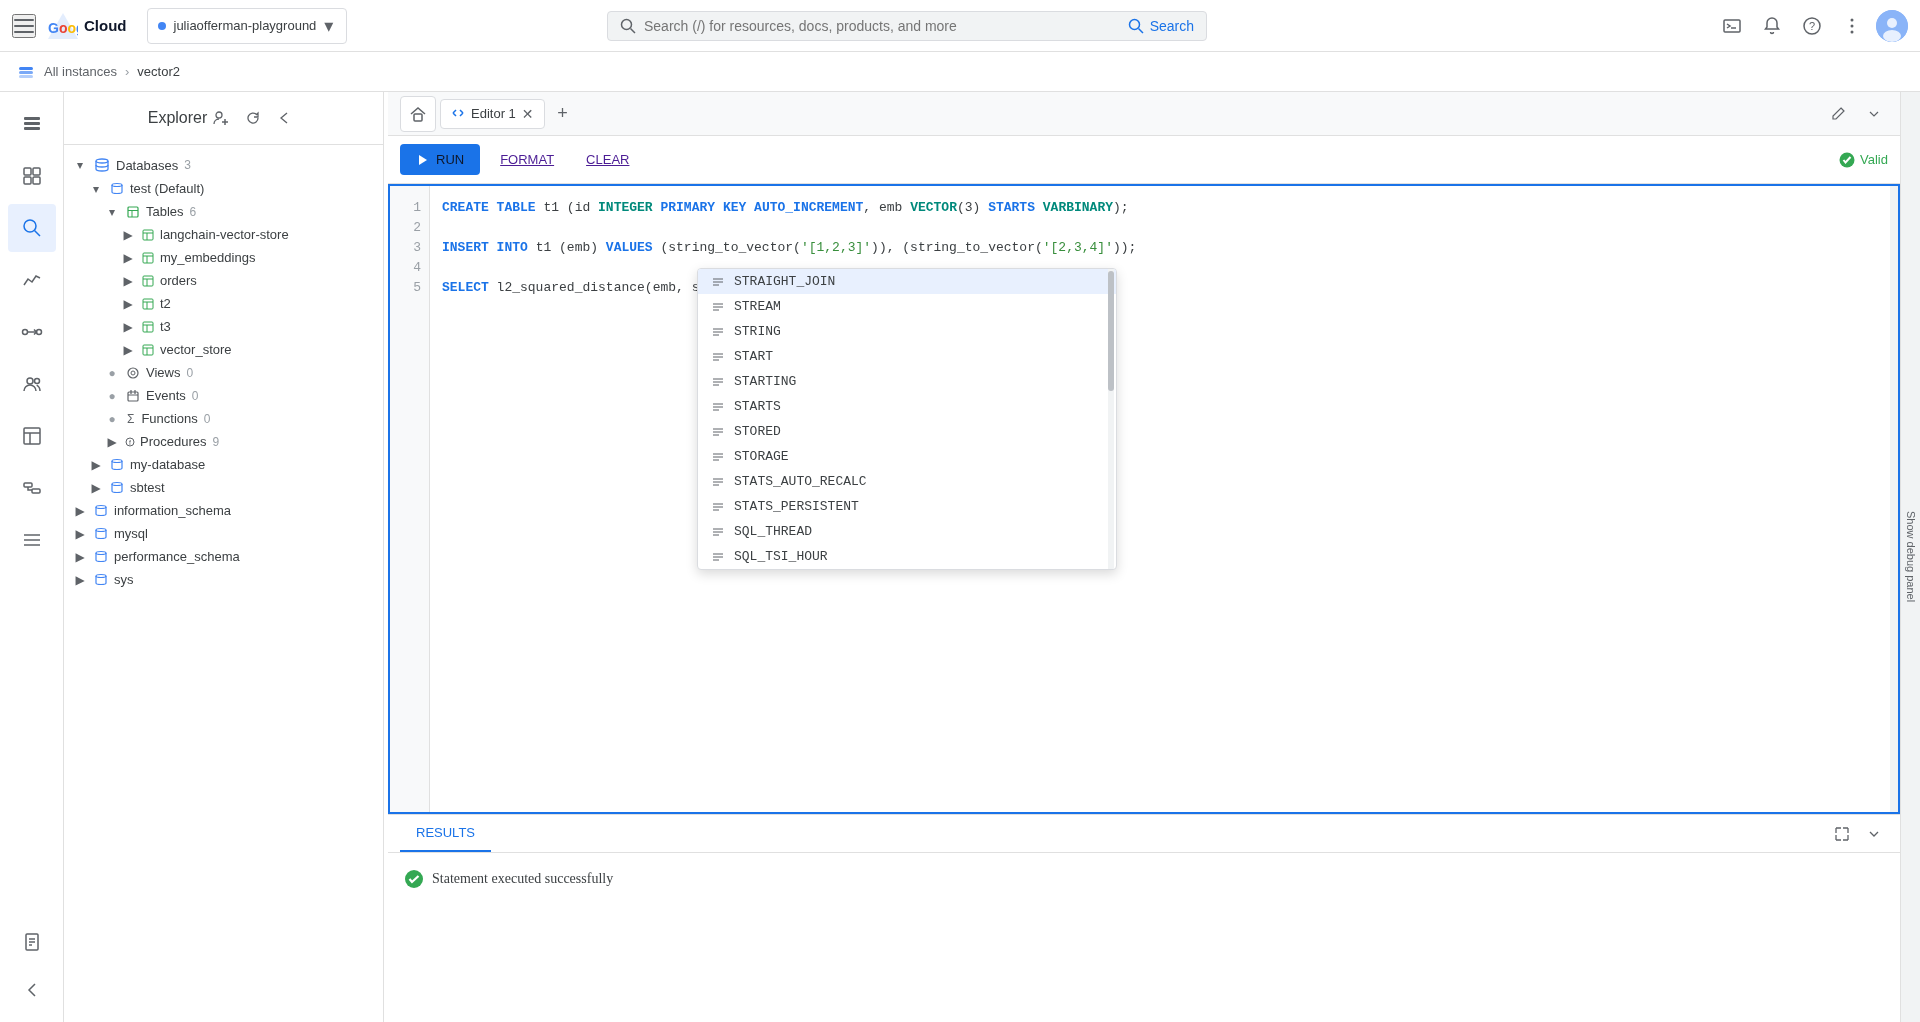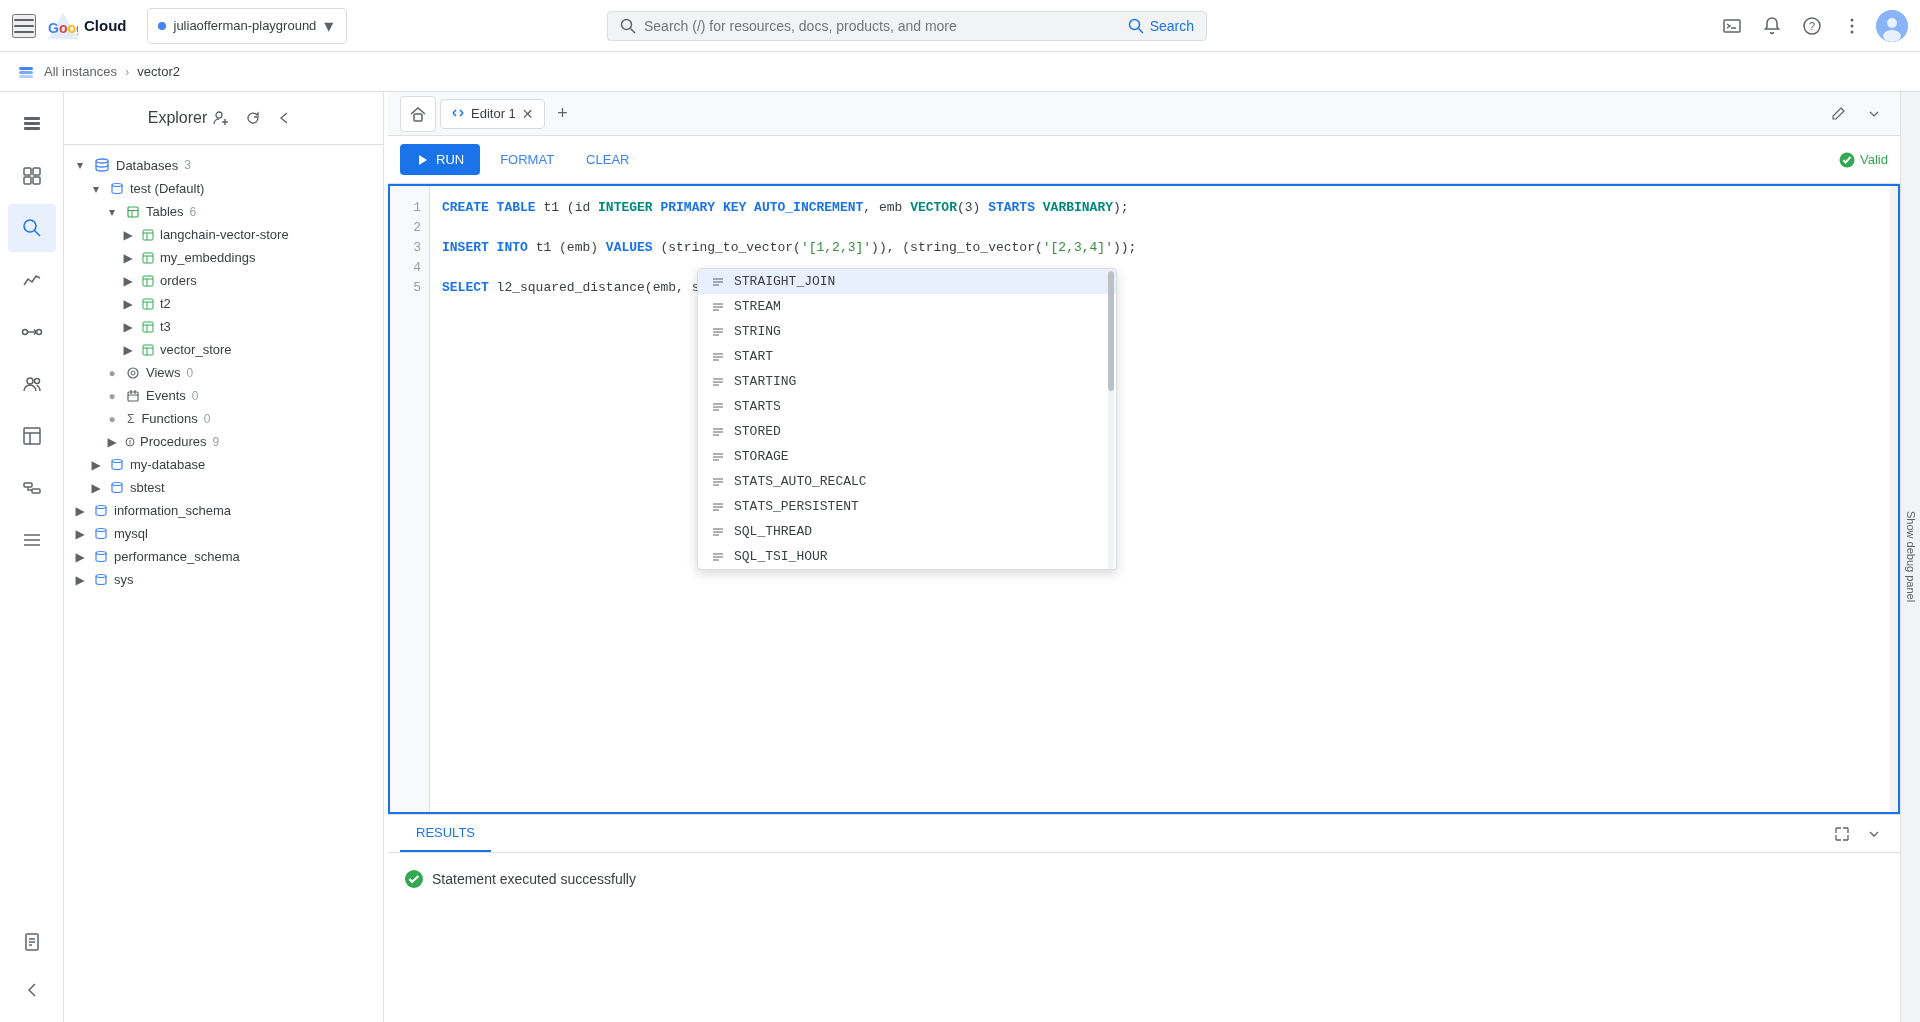--- a/index.html
+++ b/index.html
@@ -182,29 +182,29 @@
 
     
     .toolbar {
       display: flex; align-items: center; gap: 8px;
       padding: 8px 12px;
       background: #fff;
       border-bottom: 1px solid #e0e0e0;
     }
     .run-btn {
       display: flex; align-items: center; gap: 6px;
-      background: #1a73e8; color: #ffffff;
+      background: #1a73e8; color: #0f172a;
       border: none; border-radius: 4px;
       padding: 8px 16px; cursor: pointer; font-size: 13px; font-weight: 500;
     }
     .run-btn .play-icon { font-size: 14px; }
     .format-btn, .clear-btn {
       background: transparent; border: none;
-      color: #3b82f6; font-size: 13px; font-weight: 500;
-      cursor: pointer; padding: 8px 12px;
+      color: #4c1d95; font-size: 13px; font-weight: 500;
+      cursor: pointer; padding: 8px 12px; text-decoration: underline;
     }
     .toolbar-right { margin-left: auto; display: flex; align-items: center; gap: 8px; }
     .valid-badge {
       display: flex; align-items: center; gap: 4px;
       color: #34a853; font-size: 13px;
     }
 
     
     .editor-area {
       flex: 1;
@@ -289,21 +289,21 @@
       background: #fff;
     }
     .bottom-tab {
       padding: 10px 16px; font-size: 13px; cursor: pointer;
       color: #5f6368; border-bottom: 2px solid transparent;
     }
     .bottom-tab.active {
       color: #1a73e8; border-bottom-color: #1a73e8; font-weight: 500;
     }
     .bottom-content {
-      flex: 1; padding: 16px; background: #fff; overflow: auto;
+      flex: 1; padding: 16px; background: #fff; overflow: auto; font-family: Liberation Serif, serif;
     }
     .success-message {
       display: flex; align-items: center; gap: 8px;
       color: #3c4043; font-size: 14px;
     }
 
     
     .right-panel-toggle {
       width: 20px;
       background: #f1f3f4;

